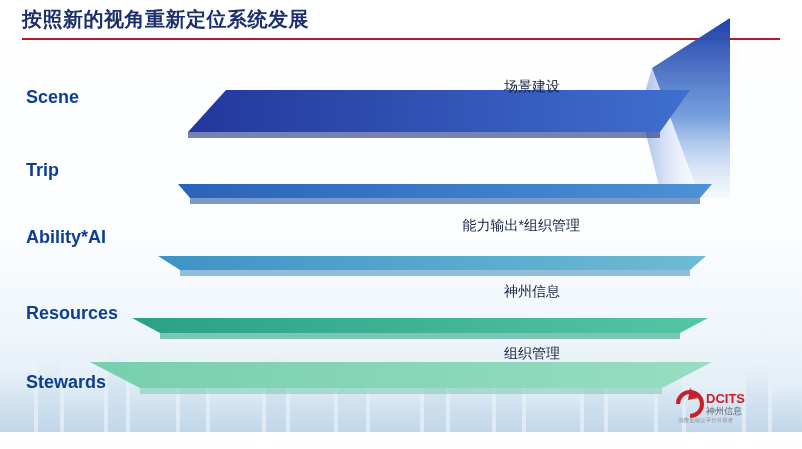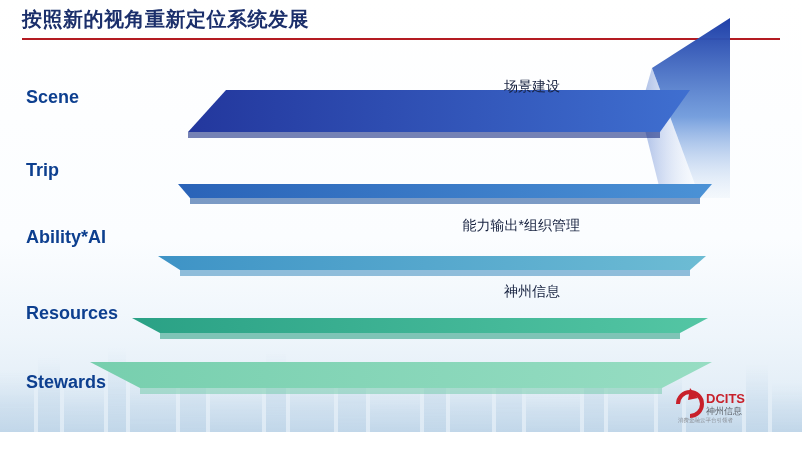--- a/index.html
+++ b/index.html
@@ -146,20 +146,21 @@
 
   <div class="side-label" style="left:26px; top:87px;">Scene</div>
   <div class="side-label" style="left:26px; top:160px;">Trip</div>
   <div class="side-label" style="left:26px; top:227px;">Ability*AI</div>
   <div class="side-label" style="left:26px; top:303px;">Resources</div>
   <div class="side-label" style="left:26px; top:372px;">Stewards</div>
 
   <div class="layer-text" style="left:300px; top:78px;  width:260px;">场景建设</div>
   <div class="layer-text" style="left:280px; top:217px; width:300px;">能力输出*组织管理</div>
   <div class="layer-text" style="left:300px; top:283px; width:260px;">神州信息</div>
+  <div class="layer-text" style="left:300px; top:345px; width:260px;">组织管理</div>
 
   <svg class="logo" viewBox="0 0 120 40">
     <g>
       <path d="M6 20 a12 12 0 1 1 12 12" fill="none" stroke="#c8202a" stroke-width="4"></path>
       <path d="M18 4 l8 10 -10 2 z" fill="#c8202a"></path>
     </g>
     <text x="34" y="19" font-family="Liberation Sans, sans-serif" font-size="13" font-weight="bold" fill="#c8202a">DCITS</text>
     <text x="34" y="30" font-family="Liberation Sans, sans-serif" font-size="9" fill="#5a5f66">神州信息</text>
     <text x="6" y="38" font-family="Liberation Sans, sans-serif" font-size="5.5" fill="#8a8f96">消费金融云平台引领者</text>
   </svg>

